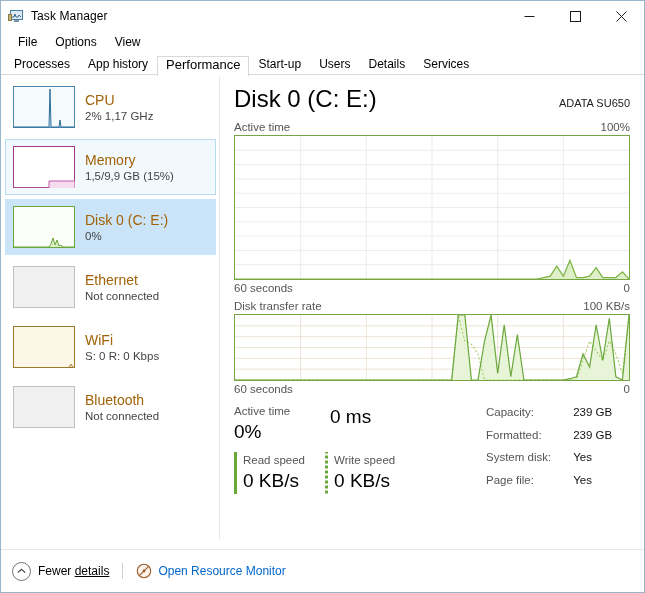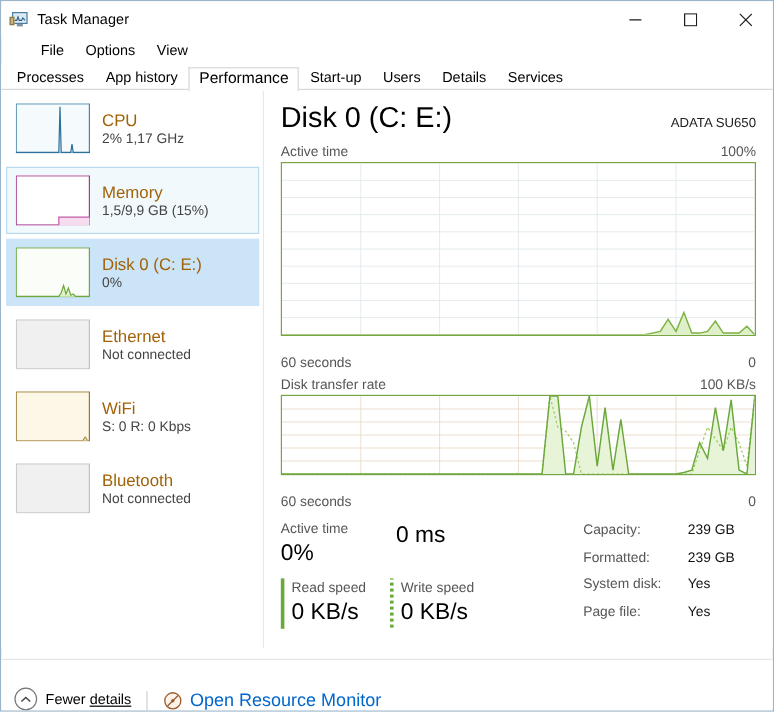--- a/index.html
+++ b/index.html
@@ -88,21 +88,20 @@
 
   
   .menubar {
     height: 22px;
     display: flex;
     align-items: center;
     padding-left: 8px;
     background: #ffffff;
     font-size: 12px;
     color: #000;
-    margin-left: 16px;
   }
   .menuitem {
     padding: 2px 9px;
     line-height: 16px;
   }
 
   
   .tabstrip {
     position: relative;
     height: 22px;
@@ -233,21 +232,21 @@
     color: #555;
     line-height: 14px;
     margin-bottom: 1px;
   }
   .graph-foot-row {
     display: flex;
     justify-content: space-between;
     font-size: 11.5px;
     color: #555;
     line-height: 14px;
-    margin-top: 16px;
+    margin-top: 1px;
     margin-bottom: 4px;
   }
   .graph-box {
     border: 1px solid #77a544;
     box-sizing: border-box;
     background: #ffffff;
     position: relative;
     overflow: hidden;
   }
   .graph-box.big { height: 145px; }
@@ -321,21 +320,21 @@
   }
   .info-table td.k { color: #555; padding-right: 22px; }
   .info-table td.v { color: #111; }
 
   
   .statusbar {
     position: absolute;
     left: 0; right: 0; bottom: 0;
     height: 42px;
     display: flex;
-    align-items: flex-end;
+    align-items: center;
     padding-left: 11px;
     background: #ffffff;
     border-top: 1px solid #e6e6e6;
   }
   .fewer {
     display: flex;
     align-items: center;
     font-size: 12px;
     color: #000;
   }
@@ -351,21 +350,21 @@
   }
   .vdiv {
     width: 1px;
     height: 16px;
     background: #d0d0d0;
     margin: 0 13px;
   }
   .resmon {
     display: flex;
     align-items: center;
-    font-size: 15px;
+    font-size: 12px;
     color: #0066cc;
   }
   .resmon-icon {
     width: 16px; height: 16px;
     margin-right: 6px;
     flex: none;
   }
   .u { text-decoration: underline; }
 </style>
 </head>

